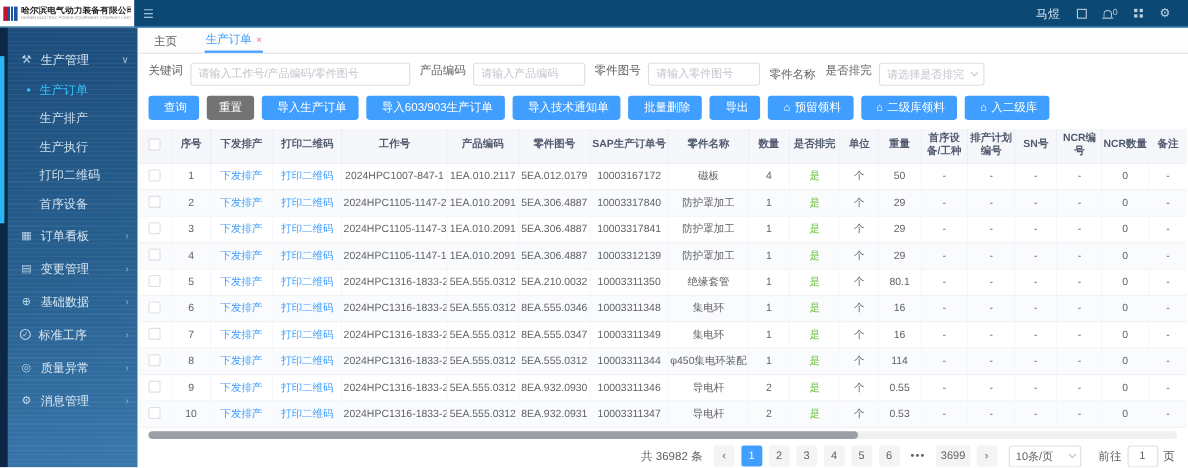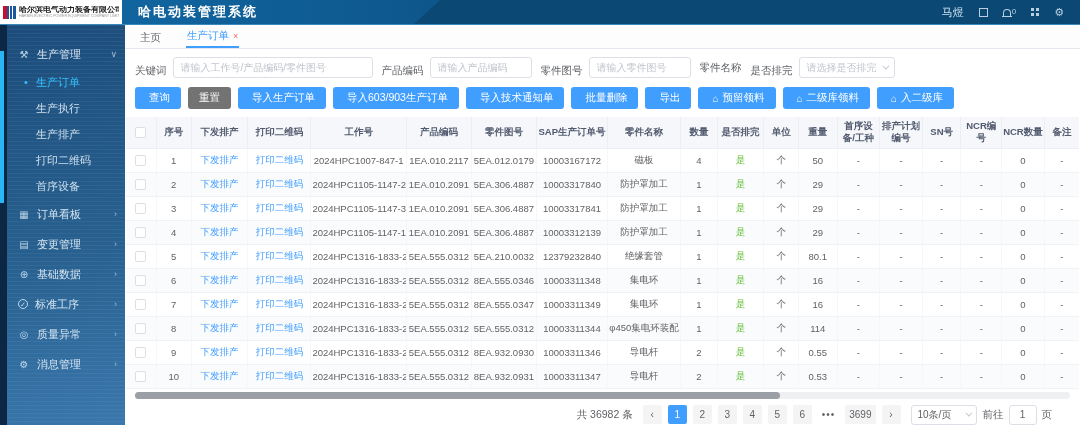--- a/index.html
+++ b/index.html
@@ -60,21 +60,21 @@
 
   
   .main { flex:1; display:flex; flex-direction:column; overflow:hidden; background:#fff; }
   .tabbar { flex:0 0 21px; border-bottom:1px solid #e4e7ed; display:flex; align-items:flex-end;
     gap:24px; padding:0 14px; background:#fdfdfd; }
   .tab { font-size:10.5px; color:#606266; padding:4px 1px 3px; cursor:pointer; display:flex; align-items:center; gap:4px; }
   .tab.active { color:#409eff; border-bottom:2px solid #409eff; }
   .tab-close { color:#f56c6c; font-size:9px; }
 
   .filters { display:flex; align-items:center; gap:9px; padding:8px 10px 3px; }
-  .filter-field { display:flex; align-items:flex-end; gap:6px; }
+  .filter-field { display:flex; align-items:flex-start; gap:6px; }
   .filter-label { font-size:10.5px; color:#606266; white-space:nowrap; }
   .filter-input { height:21px; border:1px solid #dcdfe6; border-radius:3px; font-size:10px;
     color:#606266; padding:0 7px; width:102px; outline:none;
     font-family:"Liberation Sans","DejaVu Sans",sans-serif; }
   .filter-input.wide { width:200px; }
   .filter-input::placeholder { color:#c0c4cc; }
   .filter-select { height:21px; width:96px; border:1px solid #dcdfe6; border-radius:3px;
     display:flex; align-items:center; justify-content:space-between; padding:0 7px;
     font-size:10px; color:#c0c4cc; cursor:pointer; }
   .chev-down { width:5px; height:5px; border-right:1px solid #c0c4cc; border-bottom:1px solid #c0c4cc;
@@ -101,50 +101,47 @@
   .cell-link { color:#409eff; cursor:pointer; }
   .cell-green { color:#67c23a; }
   .cbx { width:11px; height:11px; border:1px solid #dcdfe6; border-radius:2px; background:#fff;
     display:inline-block; vertical-align:middle; cursor:pointer; }
 
   .h-scrollbar { height:7px; margin:3px 10px 0; border-radius:4px; background:#eef0f2; position:relative; }
   .h-scrollbar .thumb { position:absolute; left:0; top:0; height:7px; width:69%;
     background:#9aa0a6; border-radius:4px; cursor:pointer; }
 
   .pagination { display:flex; align-items:center; justify-content:flex-end; gap:6px;
-    padding:6px 28px 0; font-size:10.5px; color:#606266; }
+    padding:6px 12px 0; font-size:10.5px; color:#606266; }
   .pg-total { margin-right:4px; color:#606266; }
   .pg-btn { min-width:19px; height:19px; line-height:19px; padding:0 4px; border-radius:2px;
     background:#f4f4f5; color:#606266; font-size:10px; text-align:center; cursor:pointer; }
   .pg-btn.active { background:#409eff; color:#fff; }
   .pg-btn.ellipsis { background:transparent; letter-spacing:1px; }
   .pg-size { width:66px; height:20px; border:1px solid #dcdfe6; border-radius:3px; display:flex;
     align-items:center; justify-content:space-between; padding:0 6px; font-size:10px; color:#606266;
     margin-left:4px; cursor:pointer; }
-  .pg-goto { display:flex; align-items:center; gap:5px; }
+  .pg-goto { display:flex; align-items:center; gap:5px; margin-left:10px; }
   .pg-goto input { width:28px; height:20px; border:1px solid #dcdfe6; border-radius:3px;
     text-align:center; font-size:10px; color:#606266; outline:none; }
 </style>
 </head>
 <body>
 
 <div class="app">
 
   <div class="topbar">
     <div class="logo-box">
       <span class="logo-mark"></span>
       <span class="company-wrap">
         <span class="company">哈尔滨电气动力装备有限公司</span>
         <span class="company-en">HARBIN ELECTRIC POWER EQUIPMENT COMPANY LIMITED</span>
       </span>
     </div>
     <span class="hamburger">☰</span>
-    <div class="title-band">
-      <span class="app-title">哈电动装管理系统</span>
-    </div>
     <div class="topbar-right">
       <span class="user-name">马煜</span>
       <span class="icon-fullscreen"></span>
       <span class="bell-wrap">
         <span class="icon-bell"></span>
         <span class="bell-count">0</span>
       </span>
       <span class="icon-grid"></span>
       <span class="icon-gear">⚙</span>
     </div>
@@ -156,22 +153,22 @@
       <div class="left-rail"></div>
       <div class="rail-active"></div>
       <div class="menu" id="sidebar-menu">
           <div class="menu-item">
             <span class="mi-icon">⚒</span>
             <span>生产管理</span>
             <span class="mi-chevron">∨</span>
           </div>
           <div class="submenu">
             <div class="submenu-item active">生产订单</div>
+            <div class="submenu-item">生产排产</div>
             <div class="submenu-item">生产执行</div>
-            <div class="submenu-item">生产排产</div>
             <div class="submenu-item">打印二维码</div>
             <div class="submenu-item">首序设备</div>
           </div>
           <div class="menu-item">
             <span class="mi-icon">▦</span>
             <span>订单看板</span>
             <span class="mi-chevron">›</span>
           </div>
           <div class="menu-item">
             <span class="mi-icon">▤</span>
@@ -405,21 +402,21 @@
                 <td>-</td>
               </tr>
               <tr>
                 <td><span class="cbx"></span></td>
                 <td>5</td>
                 <td><span class="cell-link">下发排产</span></td>
                 <td><span class="cell-link">打印二维码</span></td>
                 <td>2024HPC1316-1833-2</td>
                 <td>5EA.555.0312</td>
                 <td>5EA.210.0032</td>
-                <td>12379232840</td>
+                <td>10003311350</td>
                 <td>绝缘套管</td>
                 <td>1</td>
                 <td class="cell-green">是</td>
                 <td>个</td>
                 <td>80.1</td>
                 <td>-</td>
                 <td>-</td>
                 <td>-</td>
                 <td>-</td>
                 <td>0</td>

